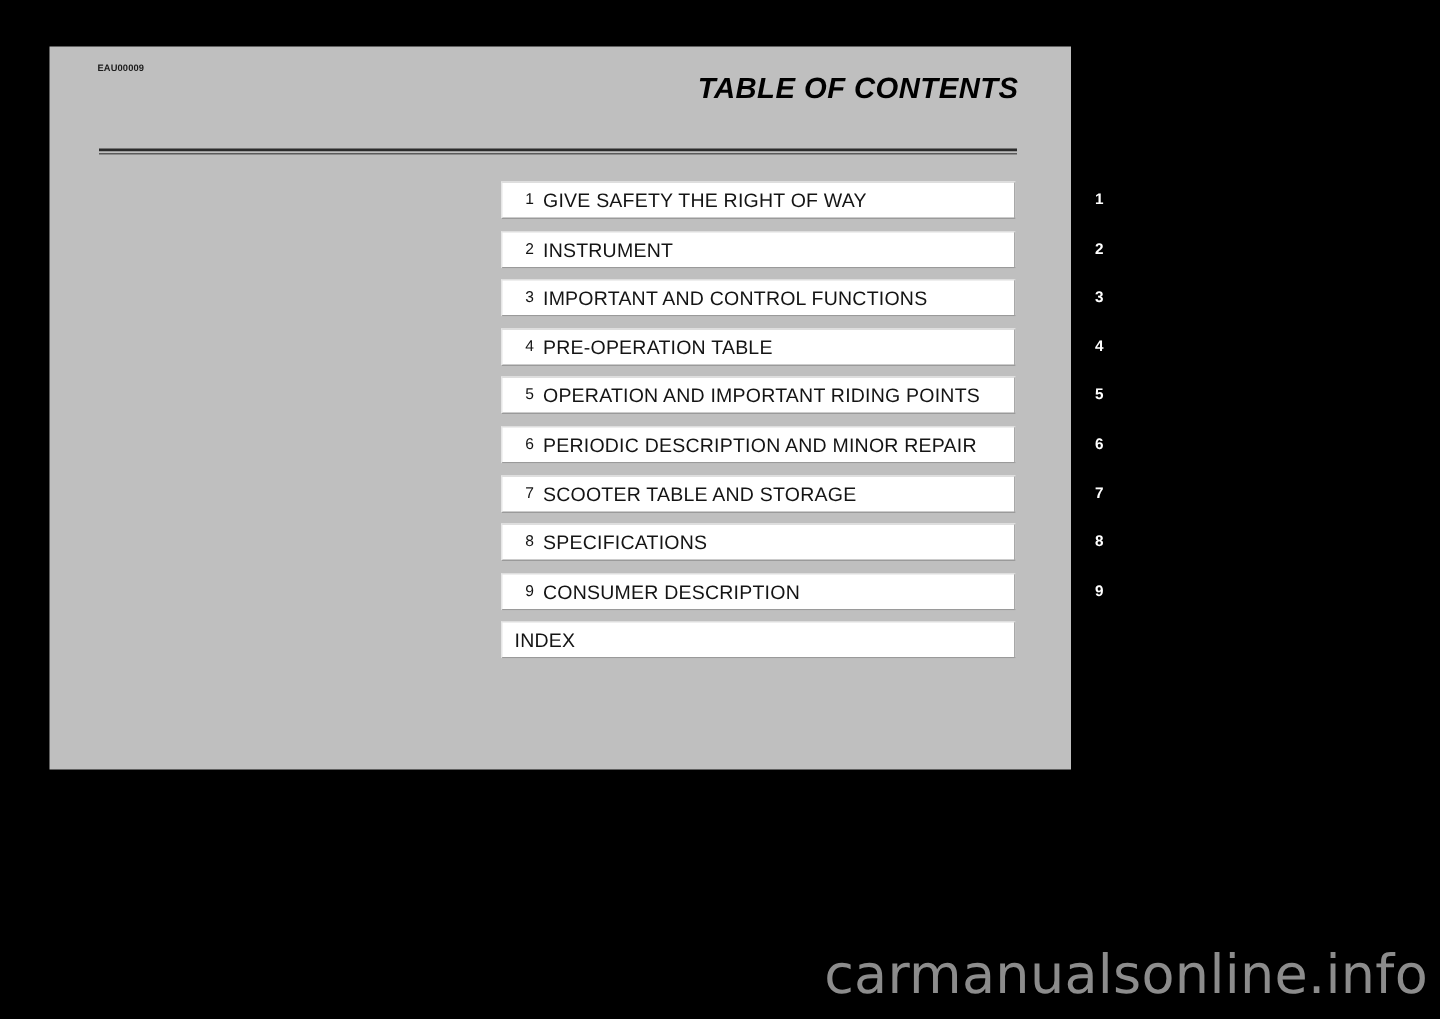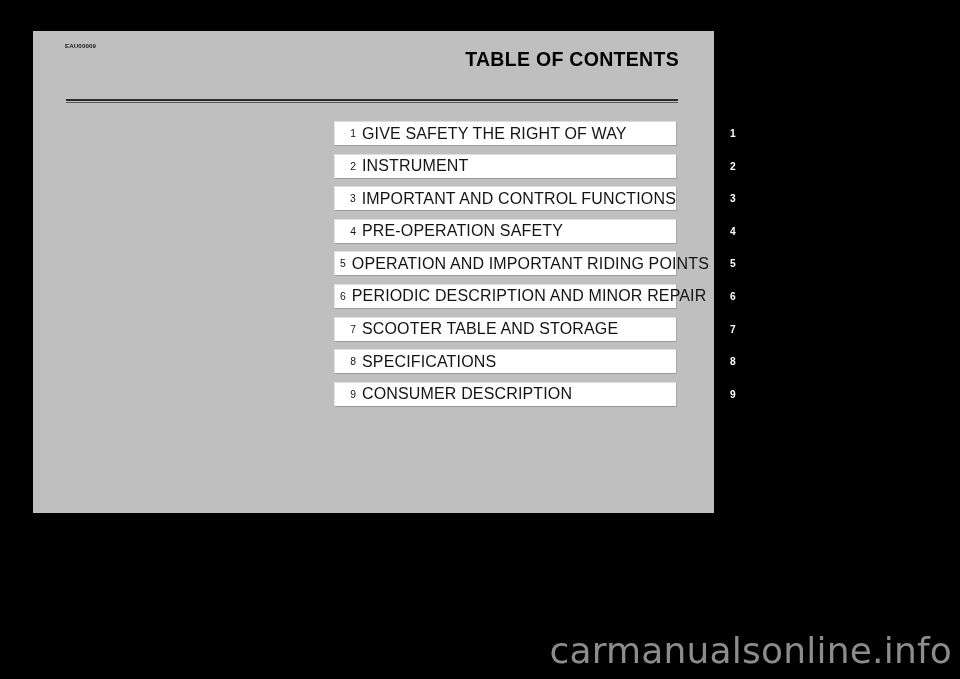--- a/index.html
+++ b/index.html
@@ -101,21 +101,21 @@
     display: inline-block;
     width: 16px;
     text-align: right;
     margin-left: 5px;
     font-size: 10.4px;
     color: #141414;
     font-weight: 400;
   }
   .toc-label {
     margin-left: 6px;
-    font-size: 16px;
+    font-size: 13px;
     color: #141414;
     letter-spacing: 0.15px;
     white-space: nowrap;
   }
   .toc-label.no-num {
     margin-left: 8px;
   }
 
   
   .toc-tab {
@@ -146,21 +146,21 @@
     white-space: nowrap;
   }
 </style>
 </head>
 <body>
 
 <div id="page-sheet">
 
   <div id="doc-code">EAU00009</div>
 
-  <h1 id="page-title" style="margin:0;">TABLE OF CONTENTS</h1>
+  <h1 id="page-title" style="margin:0;font-style:italic;">TABLE OF CONTENTS</h1>
 
   <div id="header-rule">
     <div class="rule-thick"></div>
     <div class="rule-gap"></div>
     <div class="rule-thin"></div>
   </div>
 
   <div id="contents-list">
       <div class="toc-row">
         <div class="toc-entry">
@@ -179,21 +179,21 @@
       <div class="toc-row">
         <div class="toc-entry">
           <span class="toc-num">3</span>
           <span class="toc-label">IMPORTANT AND CONTROL FUNCTIONS</span>
         </div>
         <div class="toc-tab">3</div>
       </div>
       <div class="toc-row">
         <div class="toc-entry">
           <span class="toc-num">4</span>
-          <span class="toc-label">PRE-OPERATION SAFETY</span>
+          <span class="toc-label">PRE-OPERATION TABLE</span>
         </div>
         <div class="toc-tab">4</div>
       </div>
       <div class="toc-row">
         <div class="toc-entry">
           <span class="toc-num">5</span>
           <span class="toc-label">OPERATION AND IMPORTANT RIDING POINTS</span>
         </div>
         <div class="toc-tab">5</div>
       </div>
@@ -218,17 +218,23 @@
         </div>
         <div class="toc-tab">8</div>
       </div>
       <div class="toc-row">
         <div class="toc-entry">
           <span class="toc-num">9</span>
           <span class="toc-label">CONSUMER DESCRIPTION</span>
         </div>
         <div class="toc-tab">9</div>
       </div>
+      <div class="toc-row">
+        <div class="toc-entry">
+          <span class="toc-label no-num">INDEX</span>
+        </div>
+        <div class="toc-tab"></div>
+      </div>
     </div>
 
 </div>
 
 <div id="watermark">carmanualsonline.info</div>
 
 </body></html>

